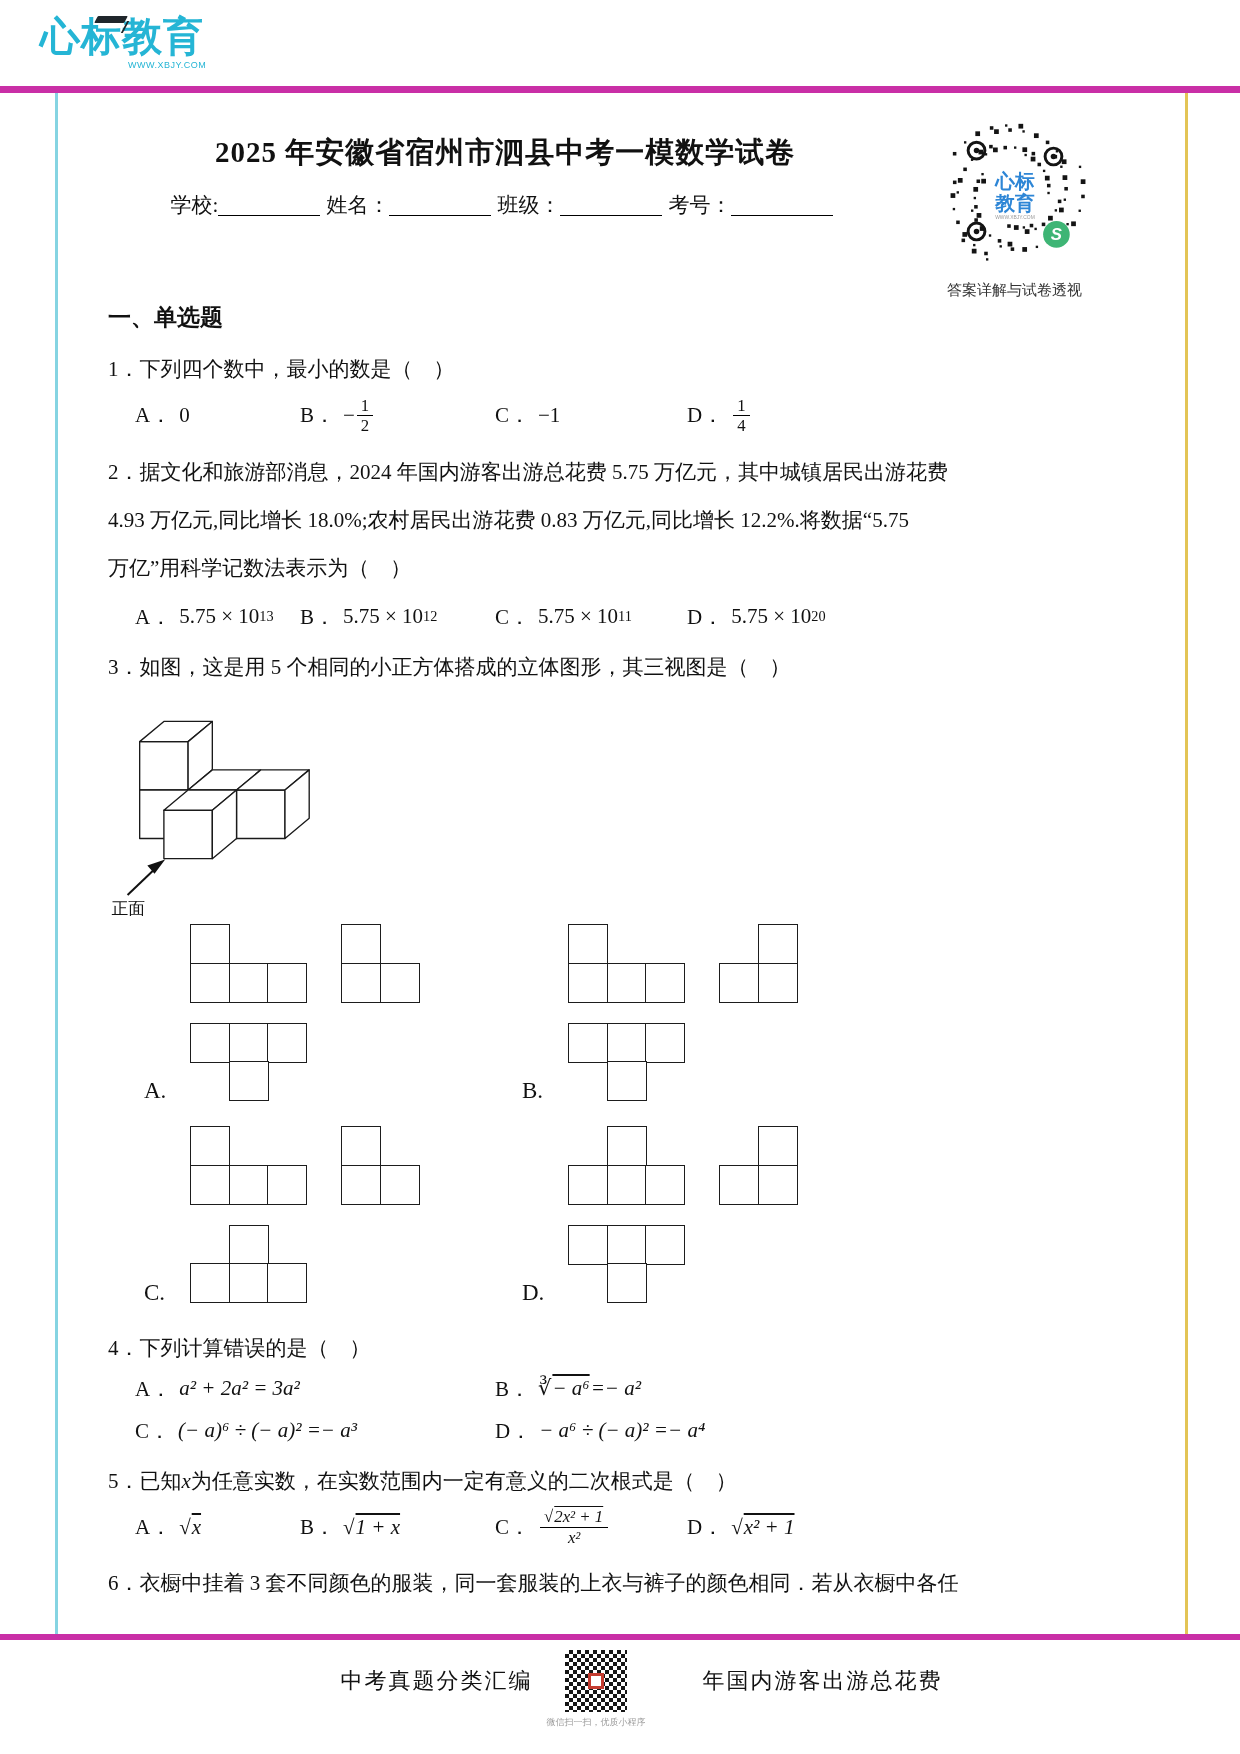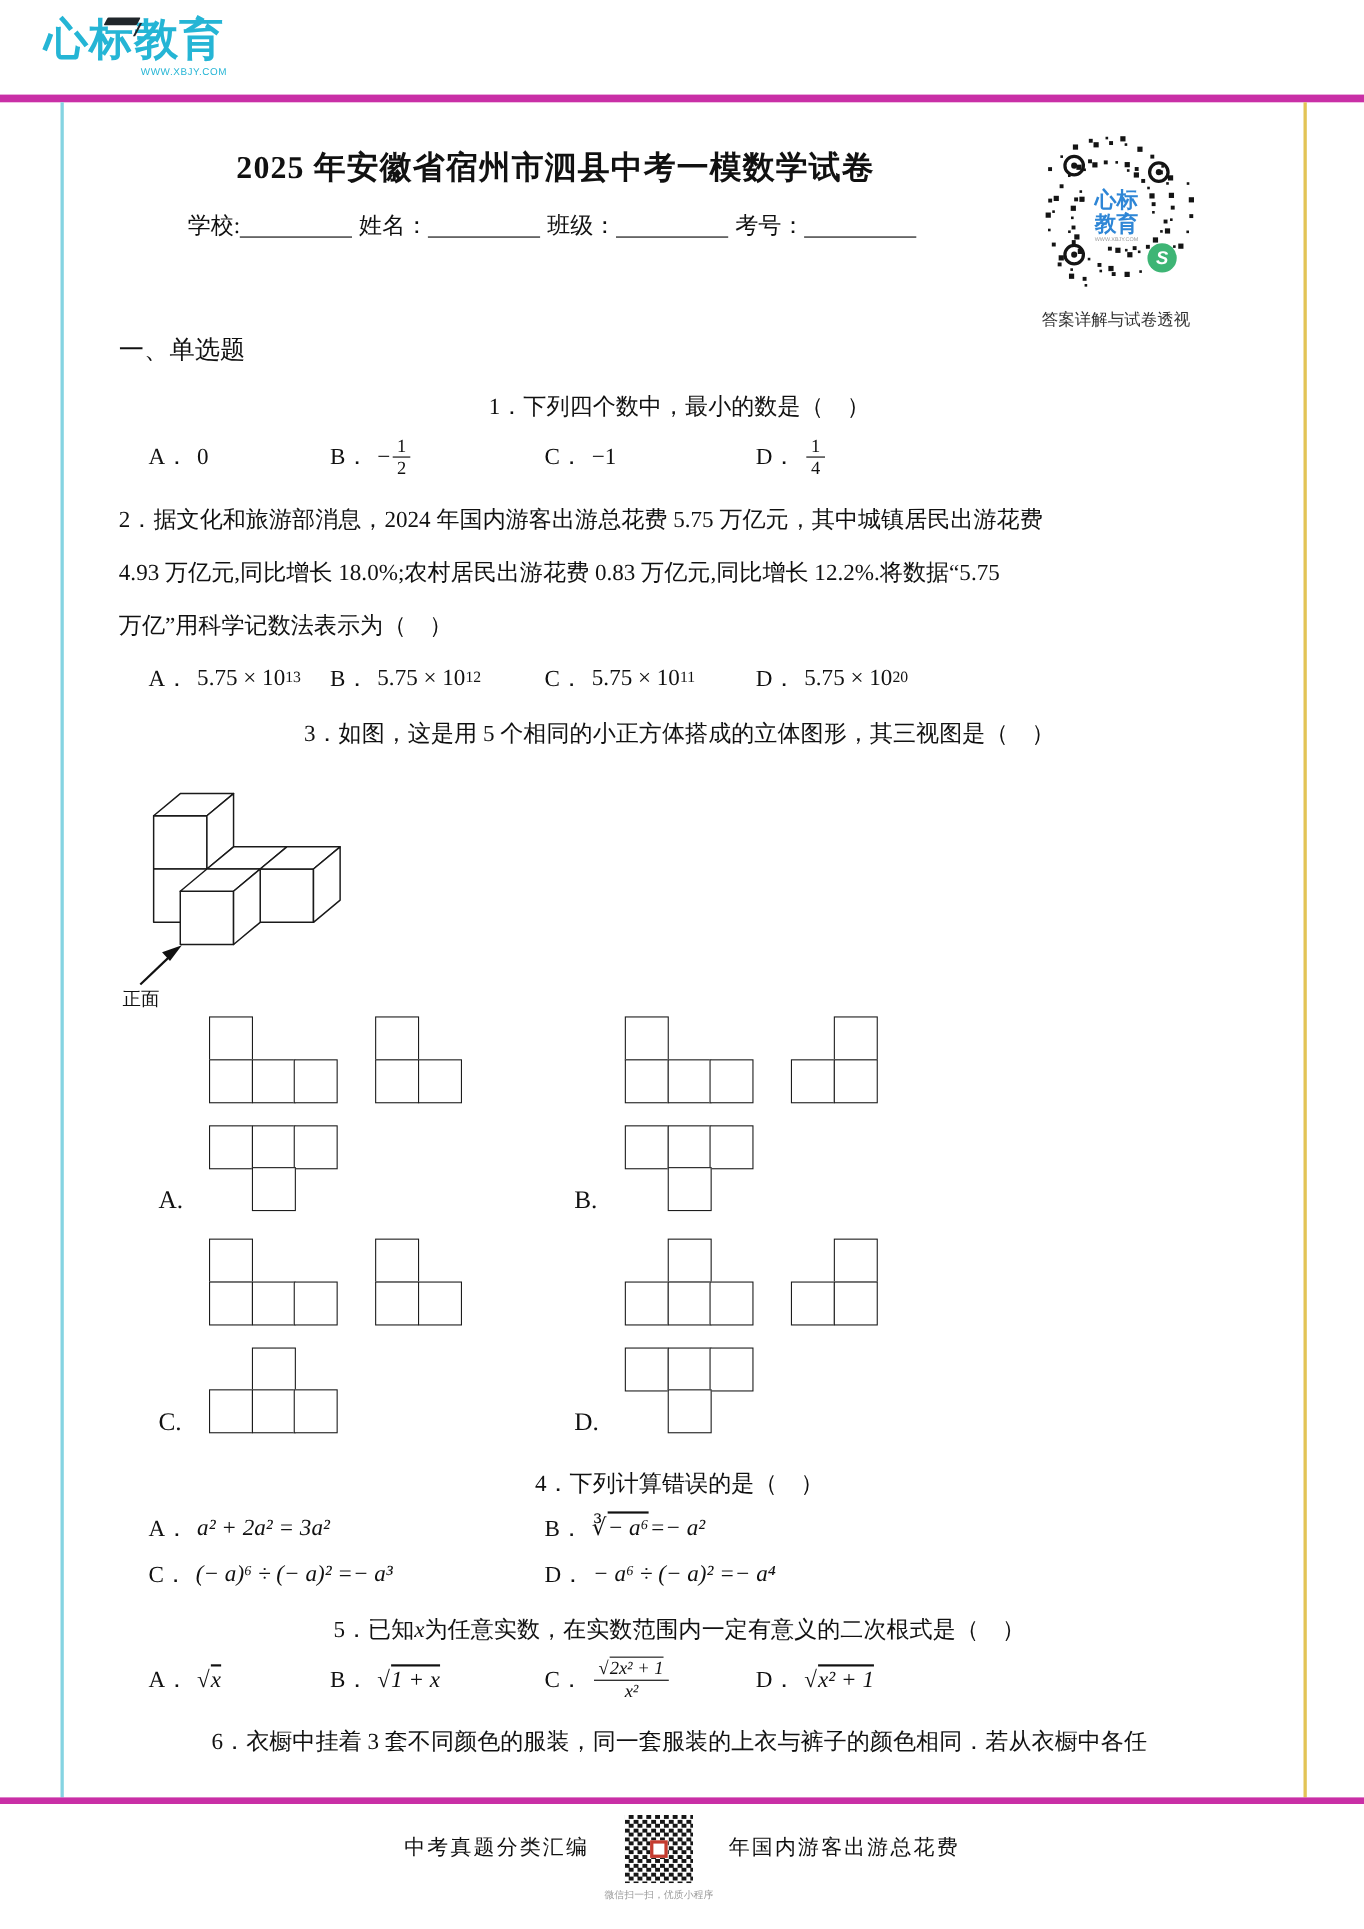--- a/index.html
+++ b/index.html
@@ -28,22 +28,22 @@
   
   .titlerow{display:flex;align-items:flex-start;}
   .titlecol{flex:1;padding-top:14px;}
   .pagetitle{margin:0;text-align:center;font-size:29px;font-weight:bold;letter-spacing:1px;}
   .blanks{margin-top:18px;text-align:center;font-size:21px;white-space:nowrap;}
   .blank{display:inline-block;width:102px;border-bottom:1.6px solid #000;height:20px;vertical-align:-4px;margin-right:6px;}
   .qrcol{width:225px;display:flex;flex-direction:column;align-items:center;}
   .qr-caption{margin-top:14px;font-size:15px;color:#333;font-family:"Liberation Sans",sans-serif;}
 
   
-  .sec-h{font-family:"Liberation Sans","DejaVu Sans",sans-serif;font-weight:normal;font-size:23px;margin:2px 0 12px 0;}
-  .stem{font-size:21px;margin:20px 0 6px 0;line-height:1.55;text-align:center;}
+  .sec-h{font-family:"Liberation Sans","DejaVu Sans",sans-serif;font-weight:bold;font-size:23px;margin:2px 0 12px 0;}
+  .stem{font-size:21px;margin:20px 0 6px 0;line-height:1.55;}
   .stem .varit{font-style:italic;font-family:"Liberation Serif",serif;}
   .q2line{font-size:21px;line-height:2.28;}
   .optrow{display:flex;align-items:center;padding-left:27px;font-size:21px;margin:10px 0 14px 0;}
   .optcell{display:flex;align-items:center;white-space:nowrap;}
   .optcell .lab{margin-right:8px;}
   .w1{width:165px;} .w2{width:195px;} .w3{width:192px;}
   .w4{width:360px;}
   .mathit{font-style:italic;}
   sup{font-size:0.68em;}
 
@@ -60,21 +60,21 @@
   .q3block{position:relative;padding-left:46px;min-height:186px;}
   .q3label{position:absolute;left:0;bottom:6px;font-size:23px;}
   .q3row1{display:flex;gap:34px;align-items:flex-start;}
   .pfig{position:relative;}
   .pfig + .pfig{}
   .q3fig3{margin-top:20px;}
   .pcell{position:absolute;width:40px;height:40px;border:1.6px solid #1d1d1d;background:#fff;box-sizing:border-box;}
 
   
   .footer{position:absolute;top:1650px;left:0;right:0;display:flex;justify-content:center;align-items:flex-start;gap:14px;}
-  .ftext{font-size:19px;letter-spacing:2px;margin-top:16px;}
+  .ftext{font-size:22px;letter-spacing:2px;margin-top:16px;margin-left:43px;}
   .fqrwrap{display:flex;flex-direction:column;align-items:center;}
   .fqr{position:relative;width:62px;height:62px;
        background:repeating-conic-gradient(#161616 0% 25%, #ffffff 0% 50%);
        background-size:8px 8px;outline:3px solid #fff;}
   .fqr-center{position:absolute;left:23px;top:23px;width:16px;height:16px;background:#fff;
               border:3px solid #c43c30;box-sizing:border-box;}
   .fqr-caption{margin-top:4px;font-size:9px;color:#9a9a9a;font-family:"Liberation Sans",sans-serif;white-space:nowrap;}
 </style>
 </head>
 <body>

